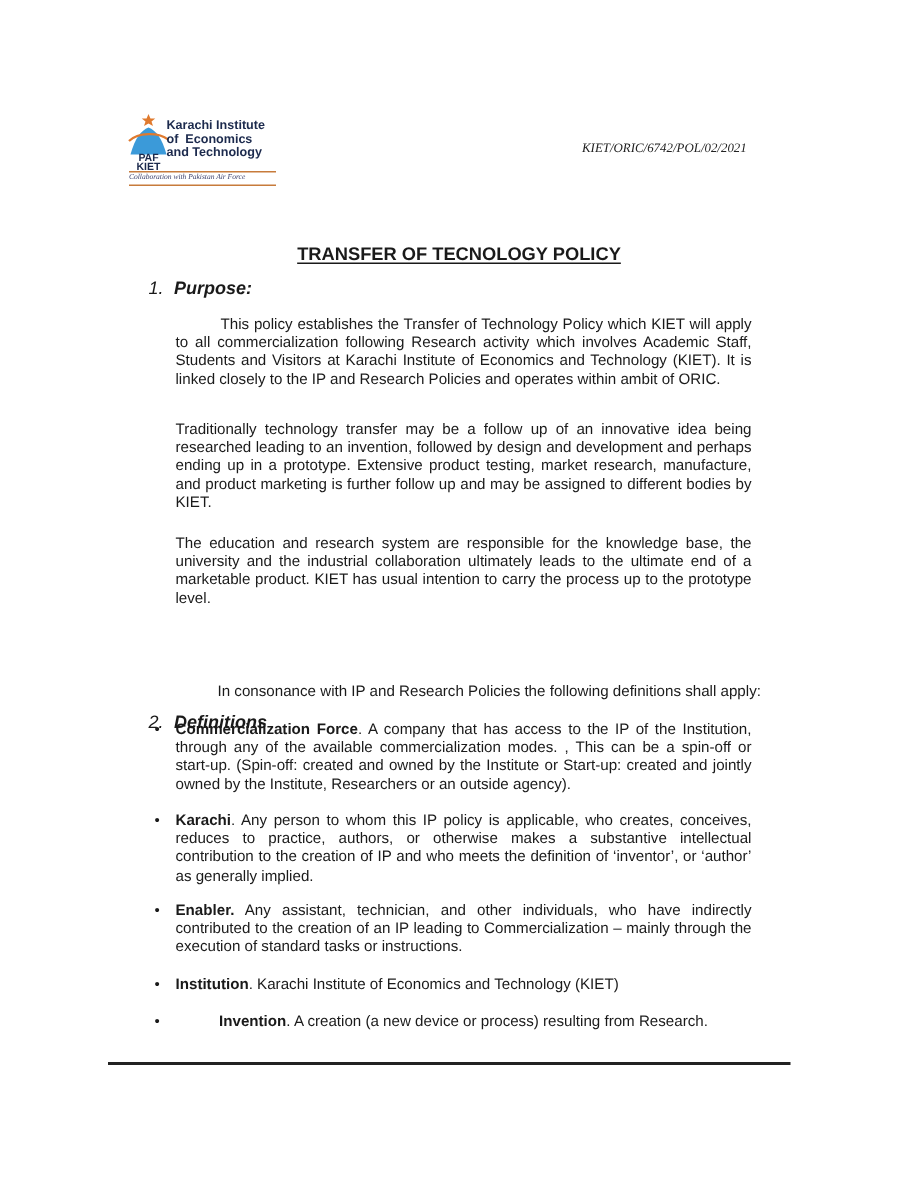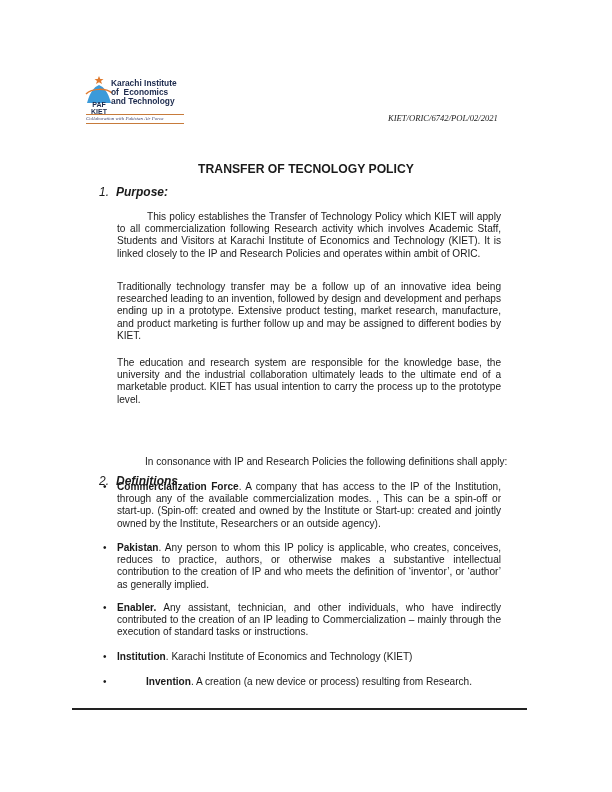--- a/index.html
+++ b/index.html
@@ -18,25 +18,25 @@
   .logo-tag {
     position: absolute; left: 2px; top: 39.5px; width: 100px;
     font-family: "Liberation Serif", serif; font-style: italic;
     font-size: 5px; color: #3a3f6b; white-space: nowrap;
   }
   .logo-rule2 { position: absolute; left: 2px; top: 47px; width: 98px; height: 1px; background: #c77b3b; }
 
   .ref {
     position: absolute; left: 388px; top: 93px;
     font-family: "Liberation Serif", serif; font-style: italic;
-    font-size: 8.6px; color: #222; margin-top: 20px;
+    font-size: 8.6px; color: #222;
   }
   .title {
     position: absolute; left: 0; width: 612px; top: 162px; text-align: center;
-    font-weight: bold; font-size: 12.2px; 
+    font-weight: bold; font-size: 12.2px; text-decoration: underline;
     text-underline-offset: 2px; color: #1a1a1a;
   }
   .h {
     position: absolute; left: 99px; font-weight: bold; font-size: 12px; font-style: italic;
   }
   .h .num { display: inline-block; width: 17px; font-weight: normal; }
   .p {
     position: absolute; left: 117px; width: 384px;
     font-size: 10.1px; line-height: 12.2px; text-align: justify;
   }
@@ -91,21 +91,21 @@
 
 <div class="p" style="top:456px; text-align:left;padding-left:28px;">In consonance with IP and Research Policies the following definitions shall apply:</div>
 
 <div class="bul" style="top:481px;">
   <span class="dot">•</span>
   <span class="txt"><b>Commercialization Force</b><span>.  A company that has access to the IP of the Institution, through any of the available commercialization modes. , This can be a spin-off or start-up. (Spin-off: created and owned by the Institute or Start-up: created and jointly owned by the Institute, Researchers or an outside agency).</span></span>
 </div>
 
 <div class="bul" style="top:542px;">
   <span class="dot">•</span>
-  <span class="txt"><b>Pakistan</b><span>. Any person to whom this IP policy is applicable, who creates, conceives, reduces to practice, authors, or otherwise makes a substantive intellectual contribution to the creation of IP and who meets the definition of ‘inventor’, or ‘author’ as generally implied.</span></span>
+  <span class="txt"><b>Karachi</b><span>. Any person to whom this IP policy is applicable, who creates, conceives, reduces to practice, authors, or otherwise makes a substantive intellectual contribution to the creation of IP and who meets the definition of ‘inventor’, or ‘author’ as generally implied.</span></span>
 </div>
 
 <div class="bul" style="top:602px;">
   <span class="dot">•</span>
   <span class="txt"><b>Enabler.</b><span>  Any assistant, technician, and other individuals, who have indirectly contributed to the creation of an IP leading to Commercialization – mainly through the execution of standard tasks or instructions.</span></span>
 </div>
 
 <div class="bul" style="top:651px;">
   <span class="dot">•</span>
   <span class="txt" style="text-align:left;"><b>Institution</b><span>. Karachi Institute of Economics and Technology (KIET)</span></span>

